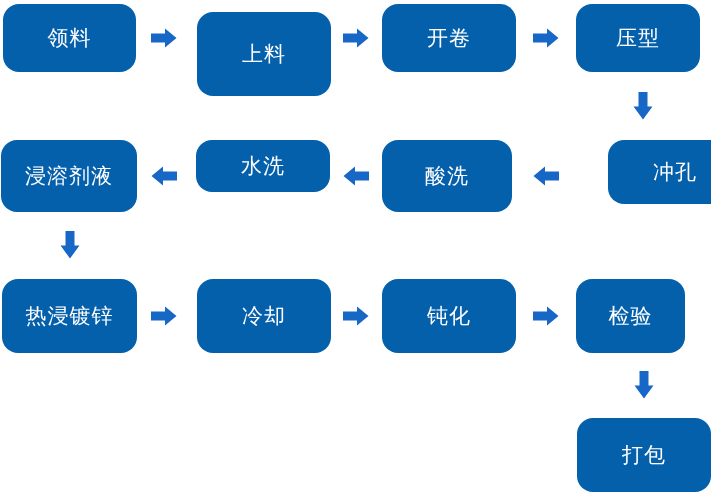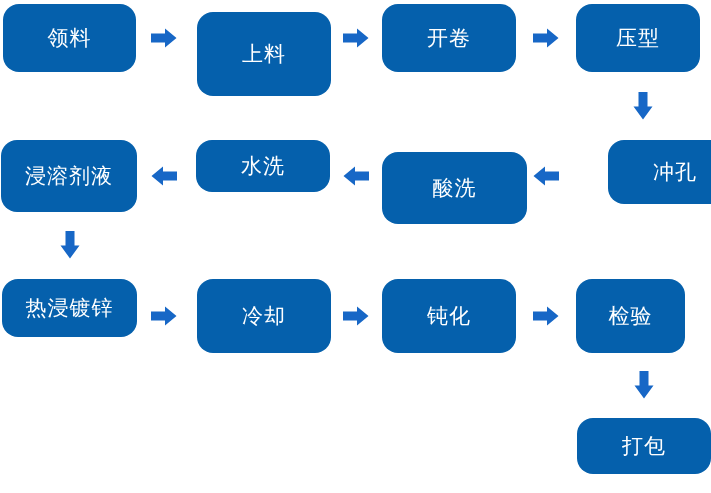--- a/index.html
+++ b/index.html
@@ -38,28 +38,28 @@
   .arrow { position: absolute; display: block; }
   .arrow svg { display: block; width: 100%; height: 100%; }
   .arrow polygon { fill: var(--arrow); }
 
   
   .n-receive  { left: 3px;   top: 4px;   width: 133px; height: 68px; }
   .n-load     { left: 197px; top: 12px;   width: 134px; height: 84px; }
   .n-uncoil   { left: 382px; top: 4px;   width: 134px; height: 68px; }
   .n-press    { left: 576px; top: 4px;   width: 124px; height: 68px; }
   .n-punch    { left: 608px; top: 140px; width: 134px; height: 64px; }
-  .n-acid     { left: 382px; top: 152px; width: 145px; height: 72px; }
+  .n-acid     { left: 382px; top: 140px; width: 130px; height: 72px; }
   .n-rinse    { left: 196px; top: 140px; width: 134px; height: 52px; }
   .n-flux     { left: 1px;   top: 140px; width: 136px; height: 72px; }
-  .n-galv     { left: 2px;   top: 279px; width: 135px; height: 58px; }
+  .n-galv     { left: 2px;   top: 279px; width: 135px; height: 74px; }
   .n-cool     { left: 197px; top: 279px; width: 134px; height: 74px; }
   .n-passiv   { left: 382px; top: 279px; width: 134px; height: 74px; }
   .n-inspect  { left: 576px; top: 279px; width: 109px; height: 74px; }
-  .n-pack     { left: 577px; top: 418px; width: 134px; height: 56px; }
+  .n-pack     { left: 577px; top: 418px; width: 134px; height: 74px; }
 
   .h-arrow { width: 26px; height: 20px; }
   .v-arrow { width: 20px; height: 28px; }
 
   .a-r1-1 { left: 151px; top: 28px; }
   .a-r1-2 { left: 343px; top: 28px; }
   .a-r1-3 { left: 533px; top: 28px; }
 
   .a-r2-1 { left: 533px; top: 166px; }
   .a-r2-2 { left: 343px; top: 166px; }

